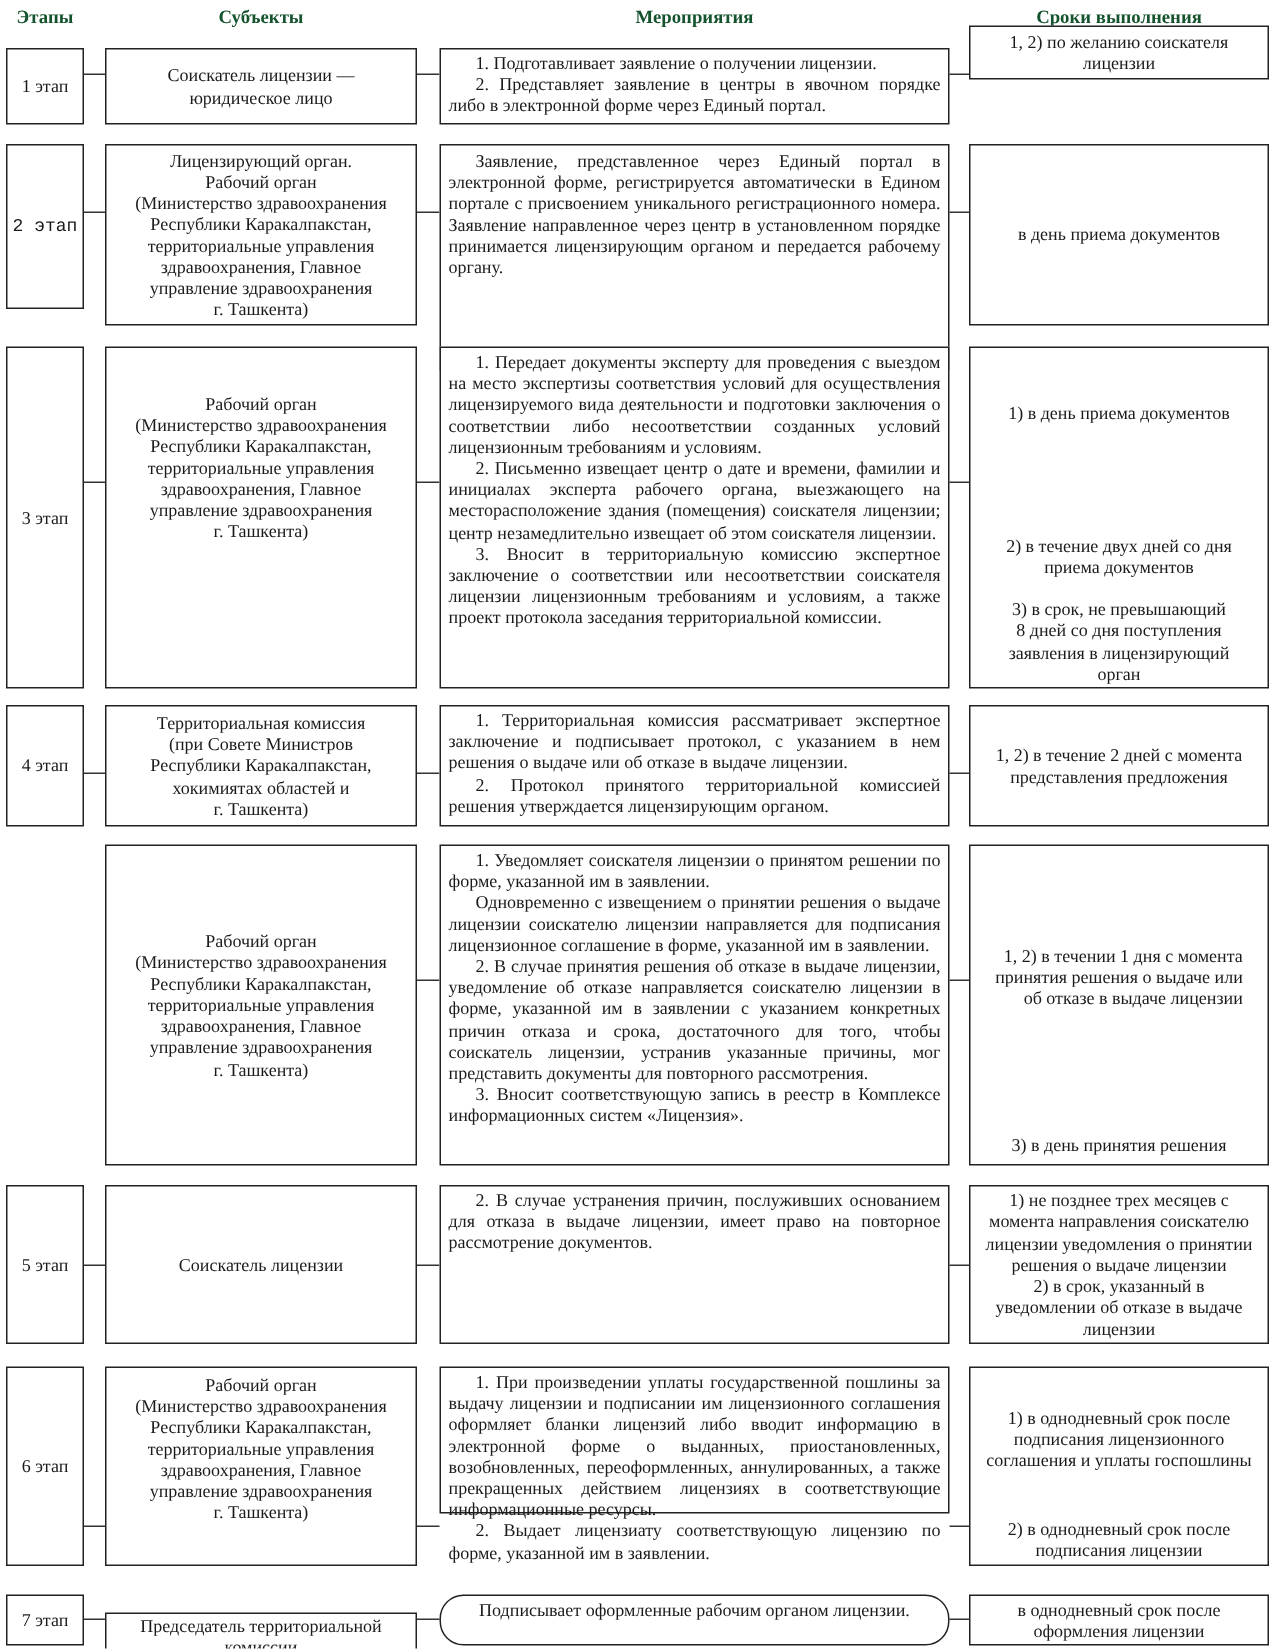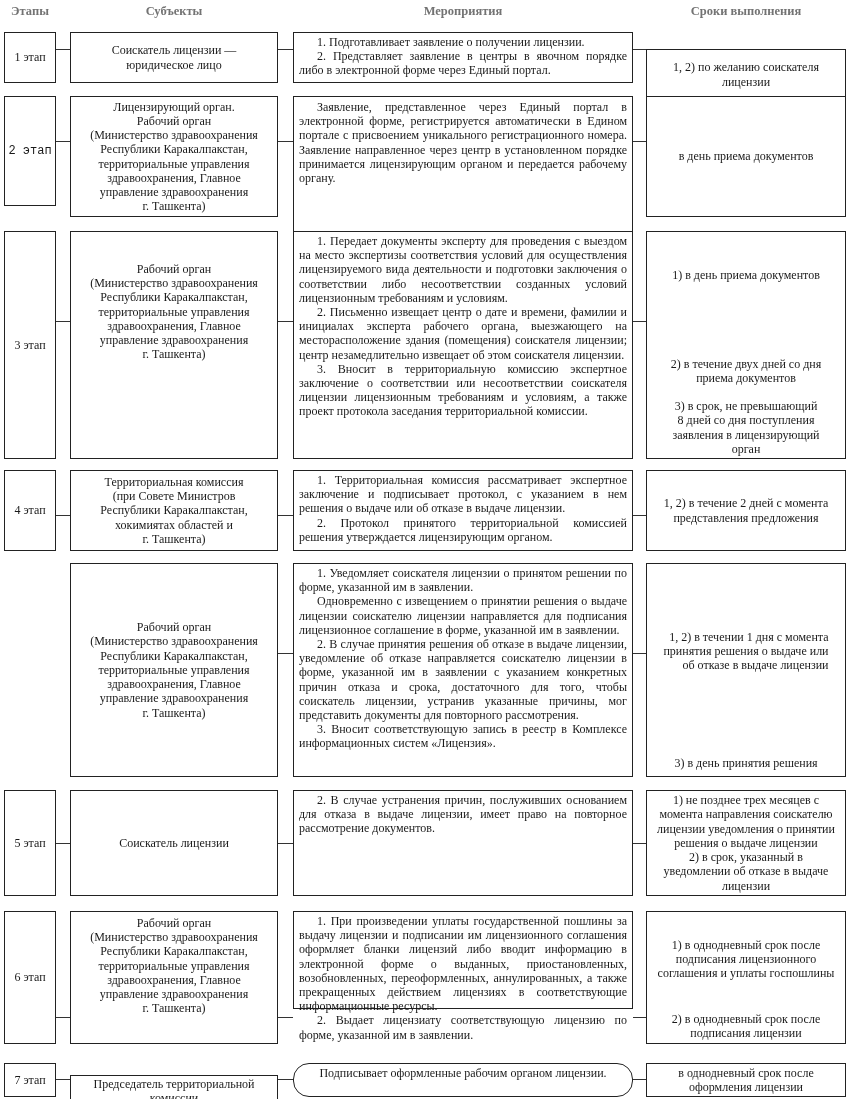--- a/index.html
+++ b/index.html
@@ -2,21 +2,21 @@
 <html><head>
 <meta charset="utf-8">
 <style>
   html, body { margin: 0; padding: 0; background: #ffffff; }
   body {
     width: 849px; height: 1099px; position: relative; overflow: hidden;
     font-family: "Liberation Serif", serif; color: #1a1a1a;
   }
   .hdr {
     position: absolute; top: 4px; font-weight: bold; font-size: 12.5px;
-    text-align: center; color: #737373;
+    text-align: center; color: #14532d;
   }
   .box {
     position: absolute; box-sizing: border-box; border: 1.5px solid #222;
     background: #fff; font-size: 12px; line-height: 14.2px;
   }
   .stage { left: 4px; width: 52px; display: flex; align-items: center; justify-content: center; }
   .subj { left: 70px; width: 208px; display: flex; flex-direction: column; align-items: center; justify-content: center; text-align: center; padding: 0 4px; white-space: pre-line; }
   .act { left: 293px; width: 340px; padding: 2px 5px 1px 5px; text-align: justify; }
   .act p { margin: 0; text-indent: 18px; }
   .act p.center { text-align: center; text-indent: 0; }
@@ -38,21 +38,21 @@
   <div class="box stage" style="top:32px;height:51px;">1 этап</div>
   <div class="conn" style="left:56px;width:14px;top:49px;"></div>
   <div class="box subj" style="top:32px;height:51px;">Соискатель лицензии —
 юридическое лицо</div>
   <div class="conn" style="left:278px;width:15px;top:49px;"></div>
   <div class="box act" style="top:32px;height:51px;">
     <p>1. Подготавливает заявление о получении лицензии.</p>
     <p>2. Представляет заявление в центры в явочном порядке либо в электронной форме через Единый портал.</p>
   </div>
   <div class="conn" style="left:633px;width:13px;top:49px;"></div>
-  <div class="box time center" style="top:49px;height:51px;">
+  <div class="box time center" style="top:17px;height:36px;">
     <span class="t">1, 2) по желанию соискателя
 лицензии</span>
   </div>
 </div>
 
 <div>
   <div class="box stage" style="top:96px;height:110px;font-family:Liberation Mono, monospace;">2 этап</div>
   <div class="conn" style="left:56px;width:14px;top:141px;"></div>
   <div class="box subj" style="top:96px;height:121px;">Лицензирующий орган.
 Рабочий орган

